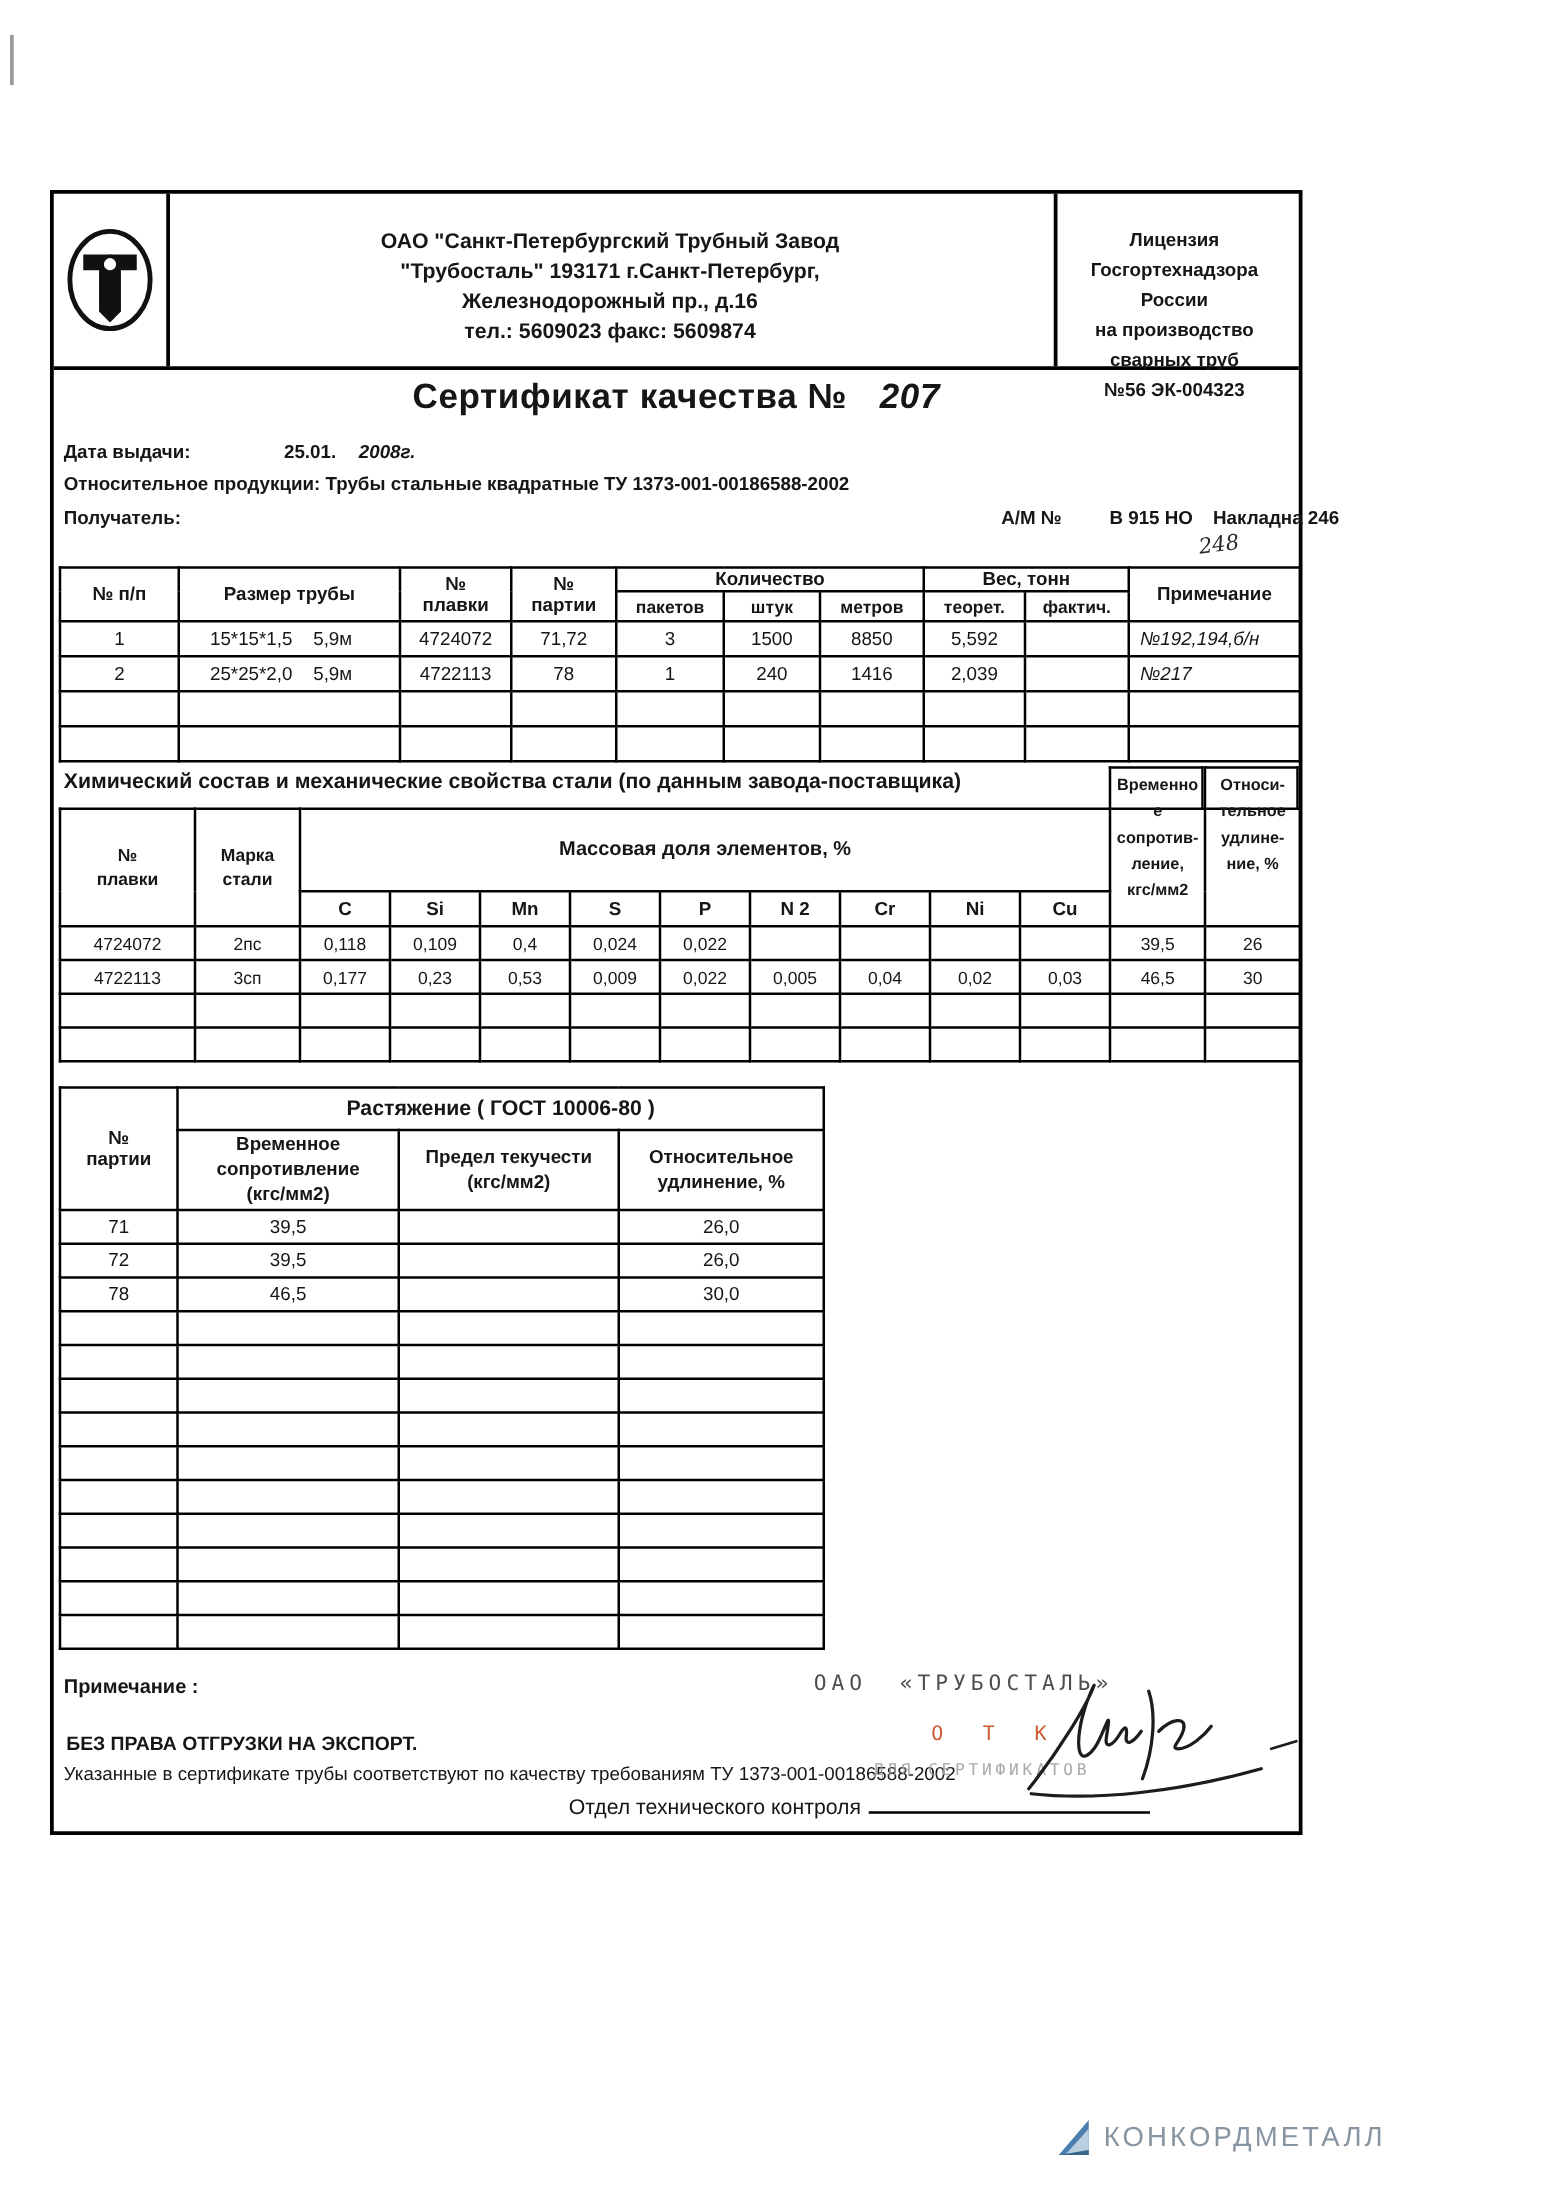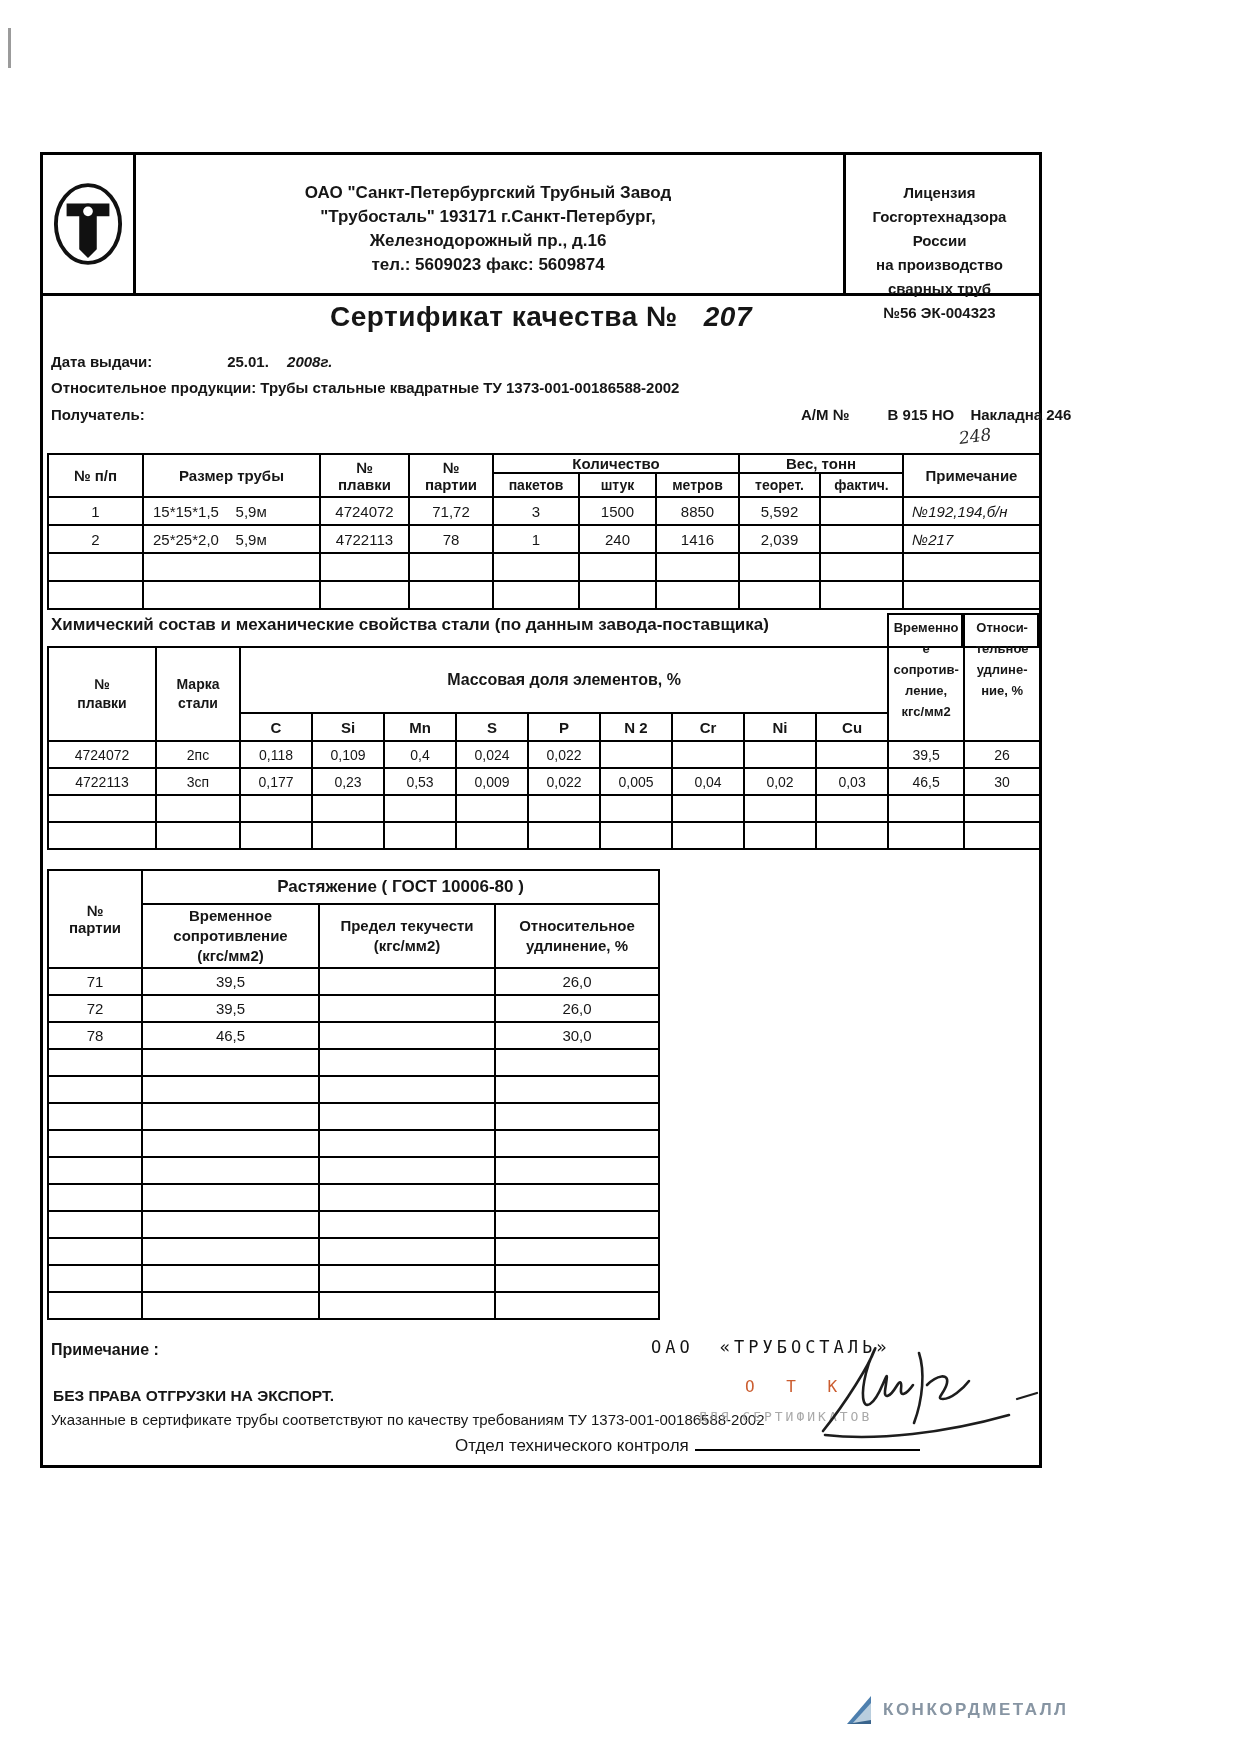--- a/index.html
+++ b/index.html
@@ -43,21 +43,21 @@
   
   table { border-collapse:collapse; table-layout:fixed; }
   th, td { border:2px solid #000; text-align:center; vertical-align:middle;
            padding:0 2px; overflow:visible; }
   th { font-weight:bold; }
 
   .t1 { left:4px; top:298px; width:992px; font-size:15px; }
   .t1 thead th { font-size:15px; line-height:17px; }
   .t1 thead tr:nth-child(2) th { font-size:14px; height:22px; }
   .t1 tbody td { height:26px; }
-  .t1 tbody td:nth-child(2){ text-align:left; padding-left:9px; white-space:pre; }
+  .t1 tbody td:nth-child(2){ text-align:left; padding-left:24px; white-space:pre; }
   .t1 tbody td:nth-child(10){ text-align:left; padding-left:8px; font-style:italic; }
 
   .sec2 { left:8px; top:460px; font-size:17px; font-weight:bold; white-space:nowrap; }
 
   .riser { top:458px; height:33px; border:2px solid #000; border-bottom:none; background:#fff; }
   .riser.r1 { left:844px; width:72px; } .riser.r2 { left:920px; width:72px; }
 
   .t2 { left:4px; top:491px; width:992px; font-size:14px; }
   .t2 thead th.grp { font-size:16px; height:64px; }
   .t2 thead tr:nth-child(2) th { font-size:15px; height:26px; }
@@ -72,29 +72,29 @@
   .t3 tbody td { height:25px; }
 
   .n-label { left:8px;  top:1186px; font-size:16px; font-weight:bold; }
   .n1 { left:14px; top:1210px; font-size:15px; font-weight:bold; }
   .n2 { left:10px; top:1232px; font-size:15.5px; font-weight:bold; }
   .n3 { left:8px;  top:1256px; font-size:15px; }
   .n4 { left:412px; top:1281px; font-size:17px; font-weight:normal; }
   .n4 .blank { display:inline-block; width:225px; border-bottom:2px solid #000; height:13px; margin-left:6px; }
 
   .stamp { font-family:"DejaVu Sans Mono", monospace; }
-  .stamp-org { left:608px; top:1182px; font-size:17px; letter-spacing:4px; color:#000000; opacity:.92; white-space:nowrap; }
+  .stamp-org { left:608px; top:1182px; font-size:17px; letter-spacing:4px; color:#404040; opacity:.92; white-space:nowrap; }
   .stamp-org .gap { display:inline-block; width:26px; }
   .stamp-otk { left:702px; top:1222px; font-size:16px; letter-spacing:11px; color:#c2410c; opacity:.85; }
   .stamp-cert { left:656px; top:1254px; font-size:13px; letter-spacing:3px; color:#a0a0a0; opacity:.9; }
 
   .sig { left:770px; top:1182px; }
 
   .footer { left:845px; top:1694px; display:flex; align-items:center; gap:10px; }
-  .footer .brand { font-size:17px; letter-spacing:2.5px; color:#8795a3; font-weight:bold; }
+  .footer .brand { font-size:22px; letter-spacing:2.5px; color:#8795a3; font-weight:normal; }
 </style>
 </head>
 <body>
 
 <div class="abs artifact"></div>
 
 <div class="abs doc">
 
   <div class="abs hdr">
     <div class="abs hdr-logo">

